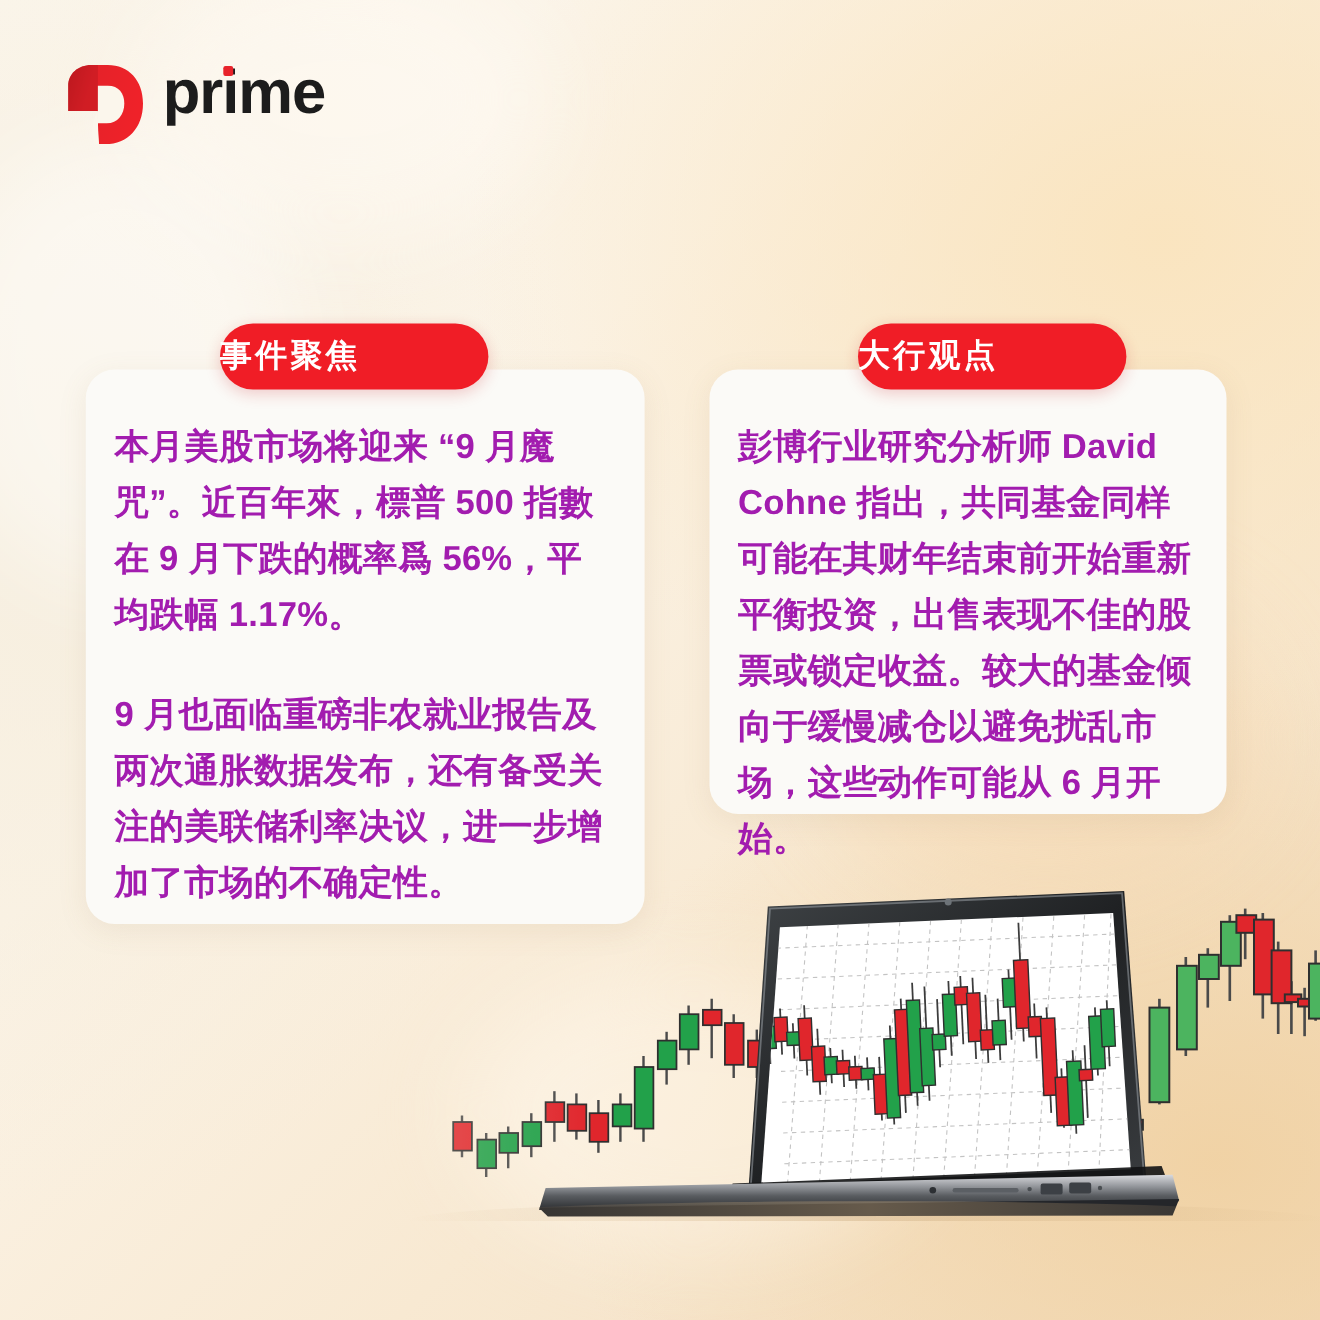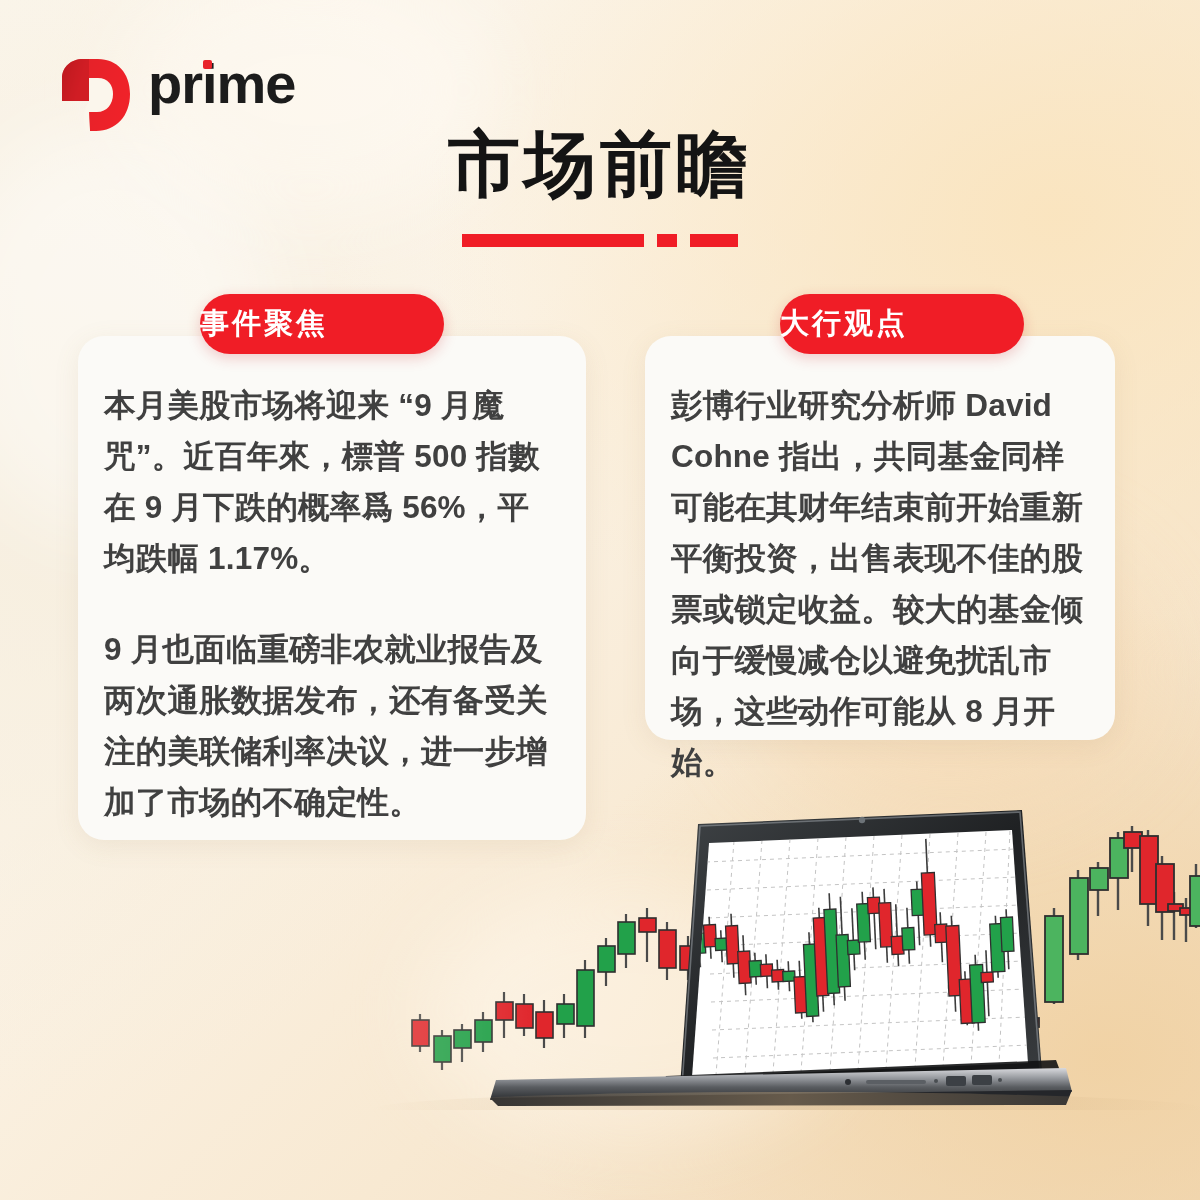--- a/index.html
+++ b/index.html
@@ -103,21 +103,21 @@
   }
   #card-left  { left: 78px;  top: 336px; width: 508px; height: 504px; }
   #card-right { left: 645px; top: 336px; width: 470px; height: 404px; }
 
   .card-body {
     padding: 44px 26px 0 26px;
   }
   .card-para {
     font-size: 31.5px;
     line-height: 1.62;
-    color: #404040;
+    color: #a21caf;
     font-weight: 700;
     margin: 0;
     letter-spacing: 0.2px;
     font-family: "Liberation Sans", "DejaVu Sans", sans-serif;
   }
   .card-para + .card-para { margin-top: 40px; }
 
   .pill {
     position: absolute;
     top: -42px;
@@ -181,45 +181,37 @@
       <path d="M6 22 C6 11 15 3 27 3 L33 3 L33 45 C20 45 12 45 6 45 Z" fill="#c01a20" opacity="0.55"></path>
       <path d="M33 22 L42 22 C52 22 57 29 57 38 C57 48 51 56 41 56 L33 56 Z" fill="#fbf6ec"></path>
       <path d="M33 45 C33 58 33 68 34 75 L30 75 C26 66 28 53 33 45 Z" fill="#fbf6ec"></path>
     </svg>
     <div class="logo-word">
       <span>prime</span>
       <span class="logo-dot"></span>
     </div>
   </div>
 
-  <div id="title-block">
-    <h1 id="page-title">市场前瞻</h1>
-    <div id="title-rule">
-      <i class="seg1"></i>
-      <i class="seg2"></i>
-      <i class="seg3"></i>
-    </div>
-  </div>
 
   <div class="card" id="card-left">
     <div class="pill" id="pill-left">
       <span>事件聚焦</span>
     </div>
     <div class="card-body">
       <p class="card-para">本月美股市场将迎来 “9 月魔咒”。近百年來，標普 500 指數在 9 月下跌的概率爲 56%，平均跌幅 1.17%。</p>
       <p class="card-para">9 月也面临重磅非农就业报告及两次通胀数据发布，还有备受关注的美联储利率决议，进一步增加了市场的不确定性。</p>
     </div>
   </div>
 
   <div class="card" id="card-right">
     <div class="pill" id="pill-right">
       <span>大行观点</span>
     </div>
     <div class="card-body">
-      <p class="card-para">彭博行业研究分析师 David Cohne 指出，共同基金同样可能在其财年结束前开始重新平衡投资，出售表现不佳的股票或锁定收益。较大的基金倾向于缓慢减仓以避免扰乱市场，这些动作可能从 8 月开始。</p>
+      <p class="card-para">彭博行业研究分析师 David Cohne 指出，共同基金同样可能在其财年结束前开始重新平衡投资，出售表现不佳的股票或锁定收益。较大的基金倾向于缓慢减仓以避免扰乱市场，这些动作可能从 6 月开始。</p>
     </div>
   </div>
 
   <svg id="artwork" viewBox="0 0 1200 330">
     <defs>
       <linearGradient id="fadeLeft" x1="0" y1="0" x2="1" y2="0">
         <stop offset="0%" stop-color="#ffffff" stop-opacity="0"></stop>
         <stop offset="18%" stop-color="#ffffff" stop-opacity="0.55"></stop>
         <stop offset="45%" stop-color="#ffffff" stop-opacity="1"></stop>
         <stop offset="100%" stop-color="#ffffff" stop-opacity="1"></stop>

